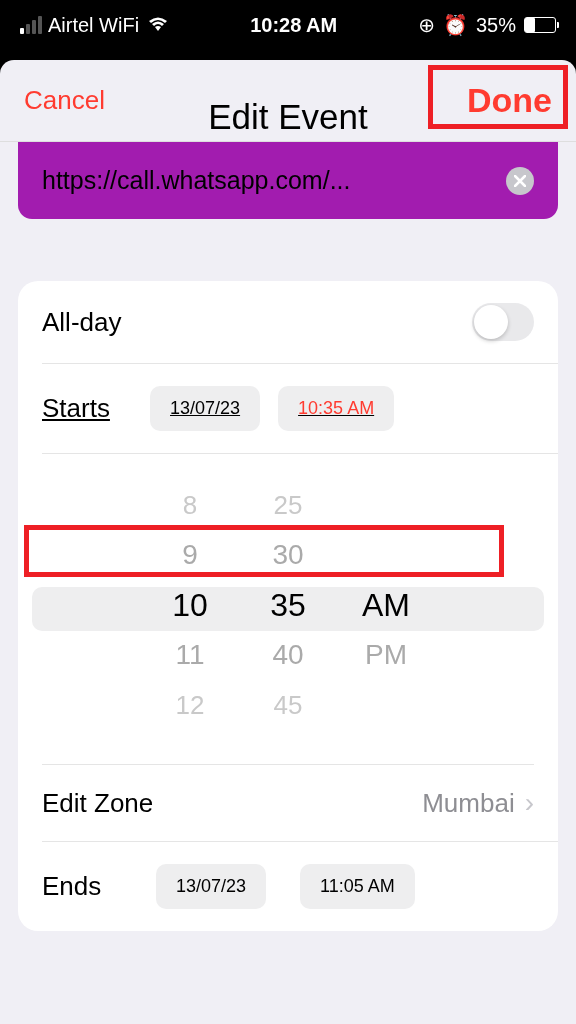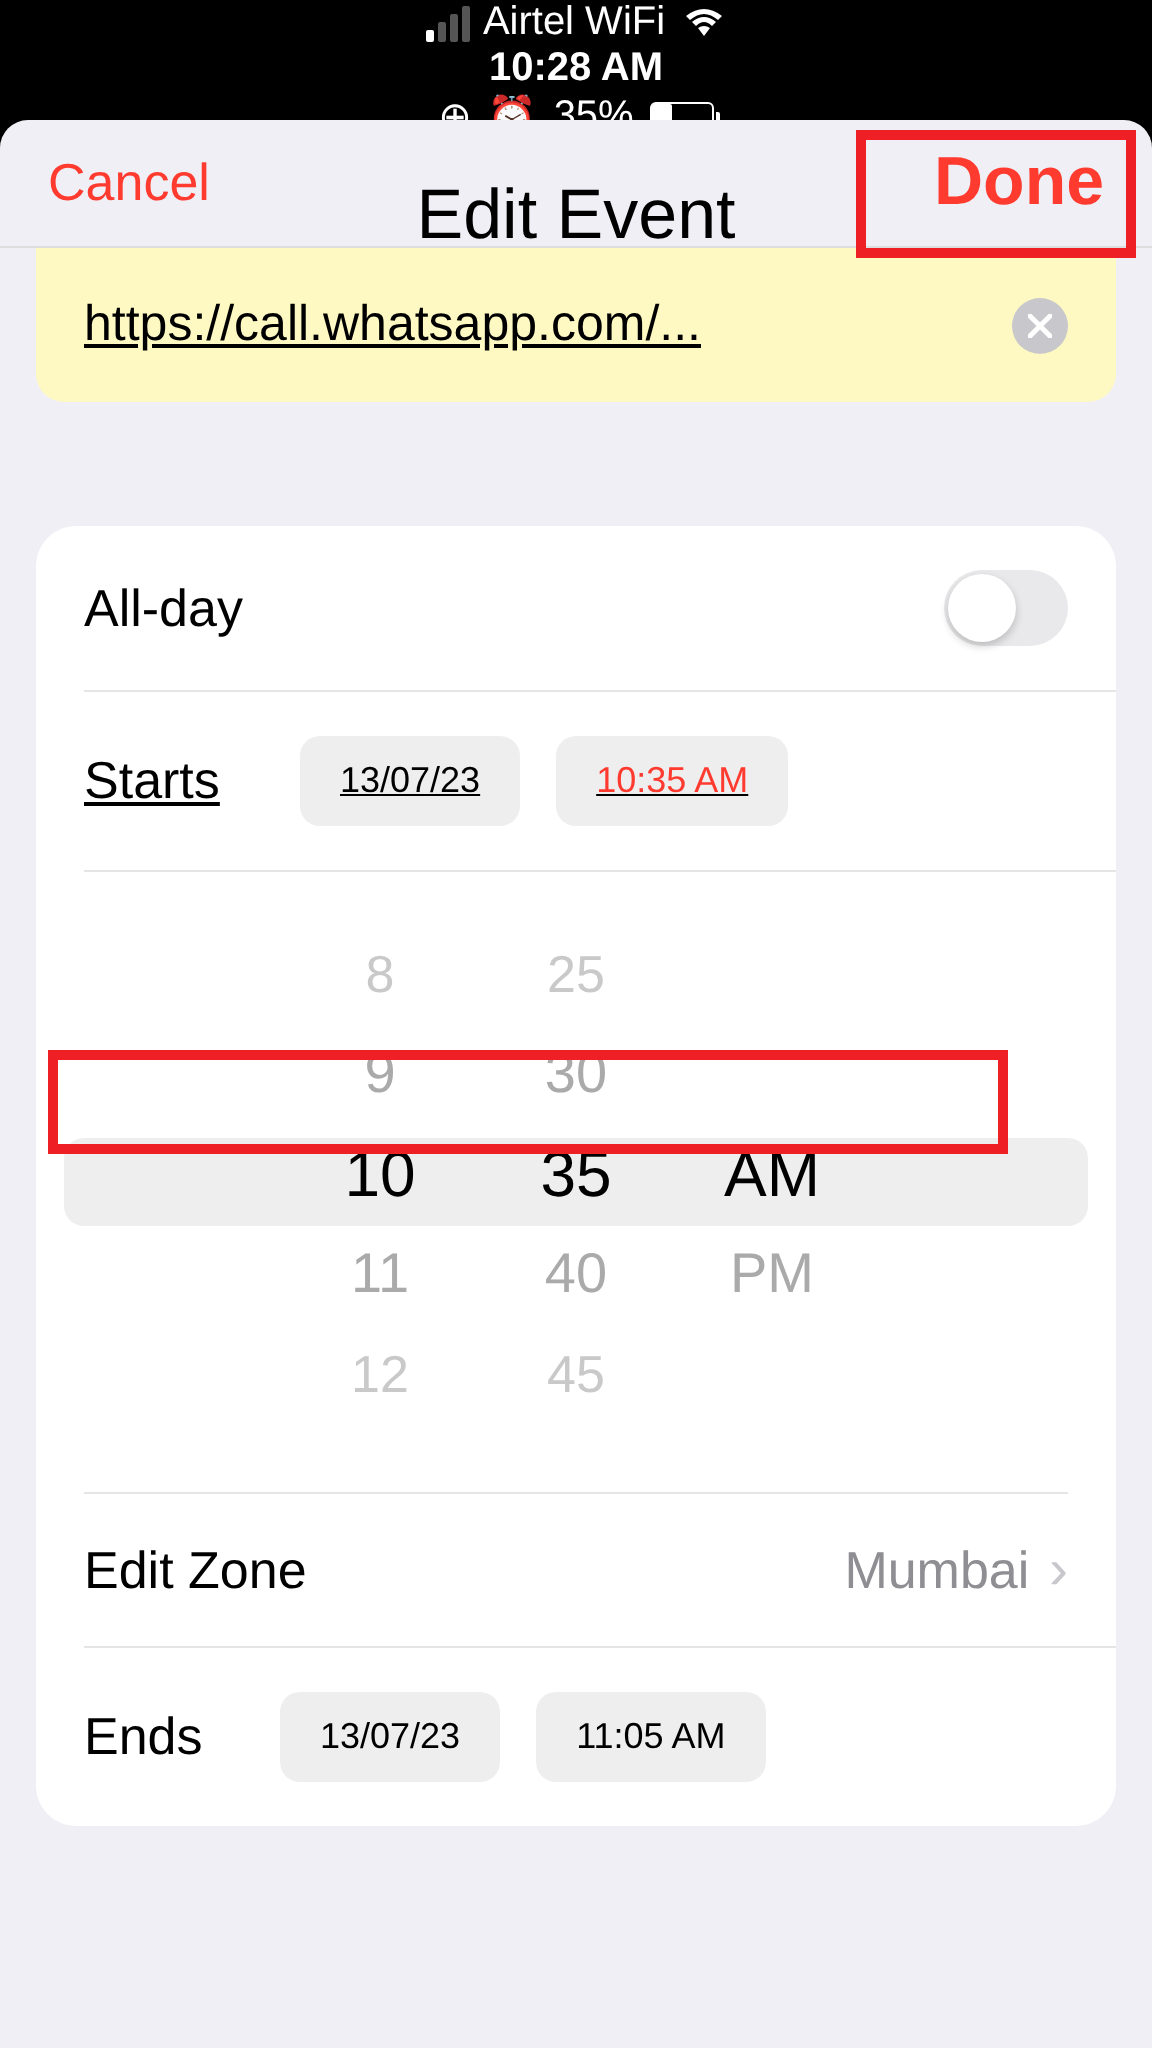--- a/index.html
+++ b/index.html
@@ -18,21 +18,20 @@
     .status-bar {
       height: 50px;
       background: #000;
       color: #fff;
       display: flex;
       align-items: center;
       justify-content: space-between;
       padding: 0 20px;
       font-size: 20px;
       font-weight: 500;
-      flex-direction: column;
     }
     .status-left {
       display: flex;
       align-items: center;
       gap: 6px;
     }
     .signal-bars {
       display: flex;
       align-items: flex-end;
       gap: 2px;
@@ -78,21 +77,21 @@
       position: absolute;
       top: 60px;
       left: 0;
       right: 0;
       bottom: 0;
       background: #f0eff5;
       border-radius: 14px 14px 0 0;
       overflow: hidden;
     }
     .nav-bar {
-      height: 64px;
+      height: 82px;
       display: flex;
       align-items: center;
       justify-content: space-between;
       padding: 0 24px;
       border-bottom: 1px solid #dedede;
       position: relative;
     }
     .nav-cancel {
       color: #ff3b30;
       font-size: 26px;
@@ -118,28 +117,27 @@
       right: 8px;
       width: 140px;
       height: 64px;
       border: 5px solid #ee1f25;
       z-index: 10;
     }
     .content {
       padding: 0 18px;
     }
     .url-section {
-      background: #fef9c3;
+      background: #a21caf;
       border-radius: 0 0 14px 14px;
       margin: 0 0 62px 0;
       padding: 24px 24px;
       display: flex;
       align-items: center;
       justify-content: space-between;
-      text-decoration: underline;
     }
     .url-text {
       font-size: 25px;
       color: #000;
       font-weight: 400;
     }
     .clear-btn {
       width: 28px;
       height: 28px;
       background: #c7c7cc;
@@ -270,21 +268,21 @@
       display: flex;
       align-items: center;
       gap: 10px;
       justify-content: flex-end;
     }
     .chevron {
       color: #c7c7cc;
       font-size: 28px;
     }
     .ends-row {
-      gap: 18px;
+      gap: 34px;
     }
   </style>
 </head>
 <body>
 
 <div class="status-bar">
   <div class="status-left">
     <div class="signal-bars">
       <div class="bar" style="height:6px"></div>
       <div class="bar dim" style="height:10px"></div>

